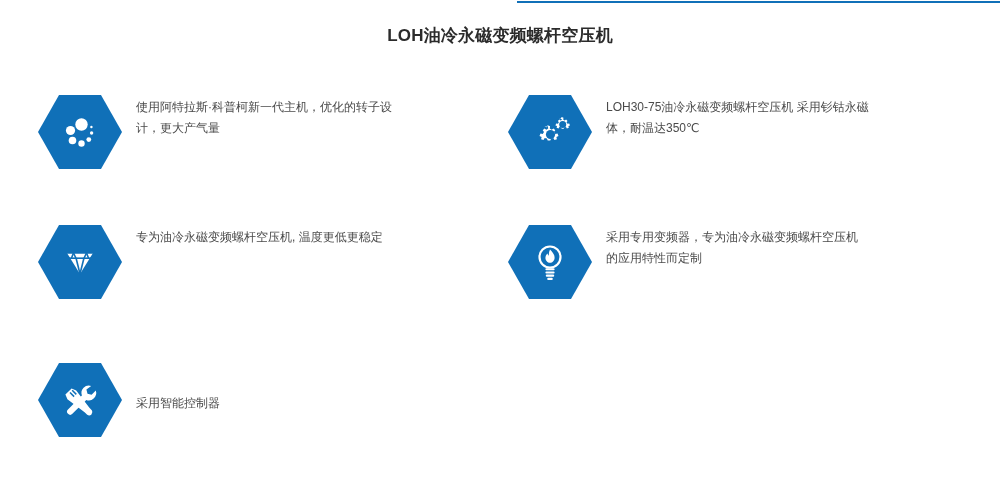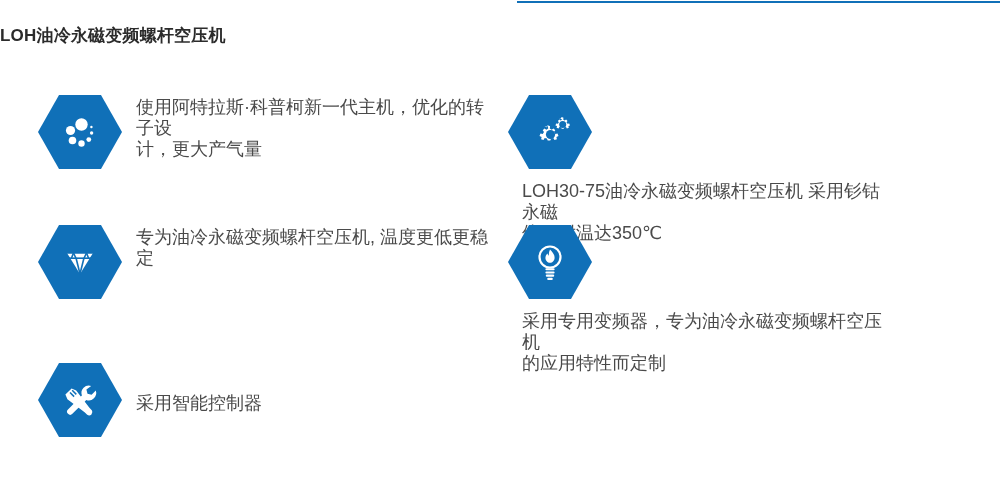--- a/index.html
+++ b/index.html
@@ -20,40 +20,41 @@
     left: 517px;
     width: 483px;
     height: 2px;
     background: #1070b8;
   }
   .page-title {
     position: absolute;
     top: 24px;
     left: 0;
     width: 1000px;
+    text-align: center;
     font-size: 17px;
     font-weight: bold;
     color: #2b2b2b;
     letter-spacing: 0.2px;
   }
   .feature-grid {
     position: absolute;
     top: 85px;
     left: 0;
     width: 1000px;
     height: 390px;
   }
   .feature-item {
     position: absolute;
     display: flex;
     align-items: flex-start;
     width: 450px;
   }
   .col-left  { left: 38px; }
-  .col-right { left: 508px; flex-direction: column; }
+  .col-right { left: 508px; }
   .row-1 { top: 0px; }
   .row-2 { top: 130px; }
   .row-3 { top: 268px; align-items: center; }
 
   .hex-wrap {
     position: relative;
     width: 84px;
     height: 88px;
     flex: 0 0 84px;
   }
@@ -74,21 +75,21 @@
     display: flex;
     align-items: center;
     justify-content: center;
   }
   .hex .glyph svg {
     display: block;
   }
   .feature-text {
     margin-left: 14px;
     margin-top: 12px;
-    font-size: 18px;
+    font-size: 12px;
     line-height: 21px;
     color: #4a4a4a;
     max-width: 352px;
     white-space: pre-line;
   }
   .col-right .feature-text {
     max-width: 360px;
   }
 </style>
 </head>

